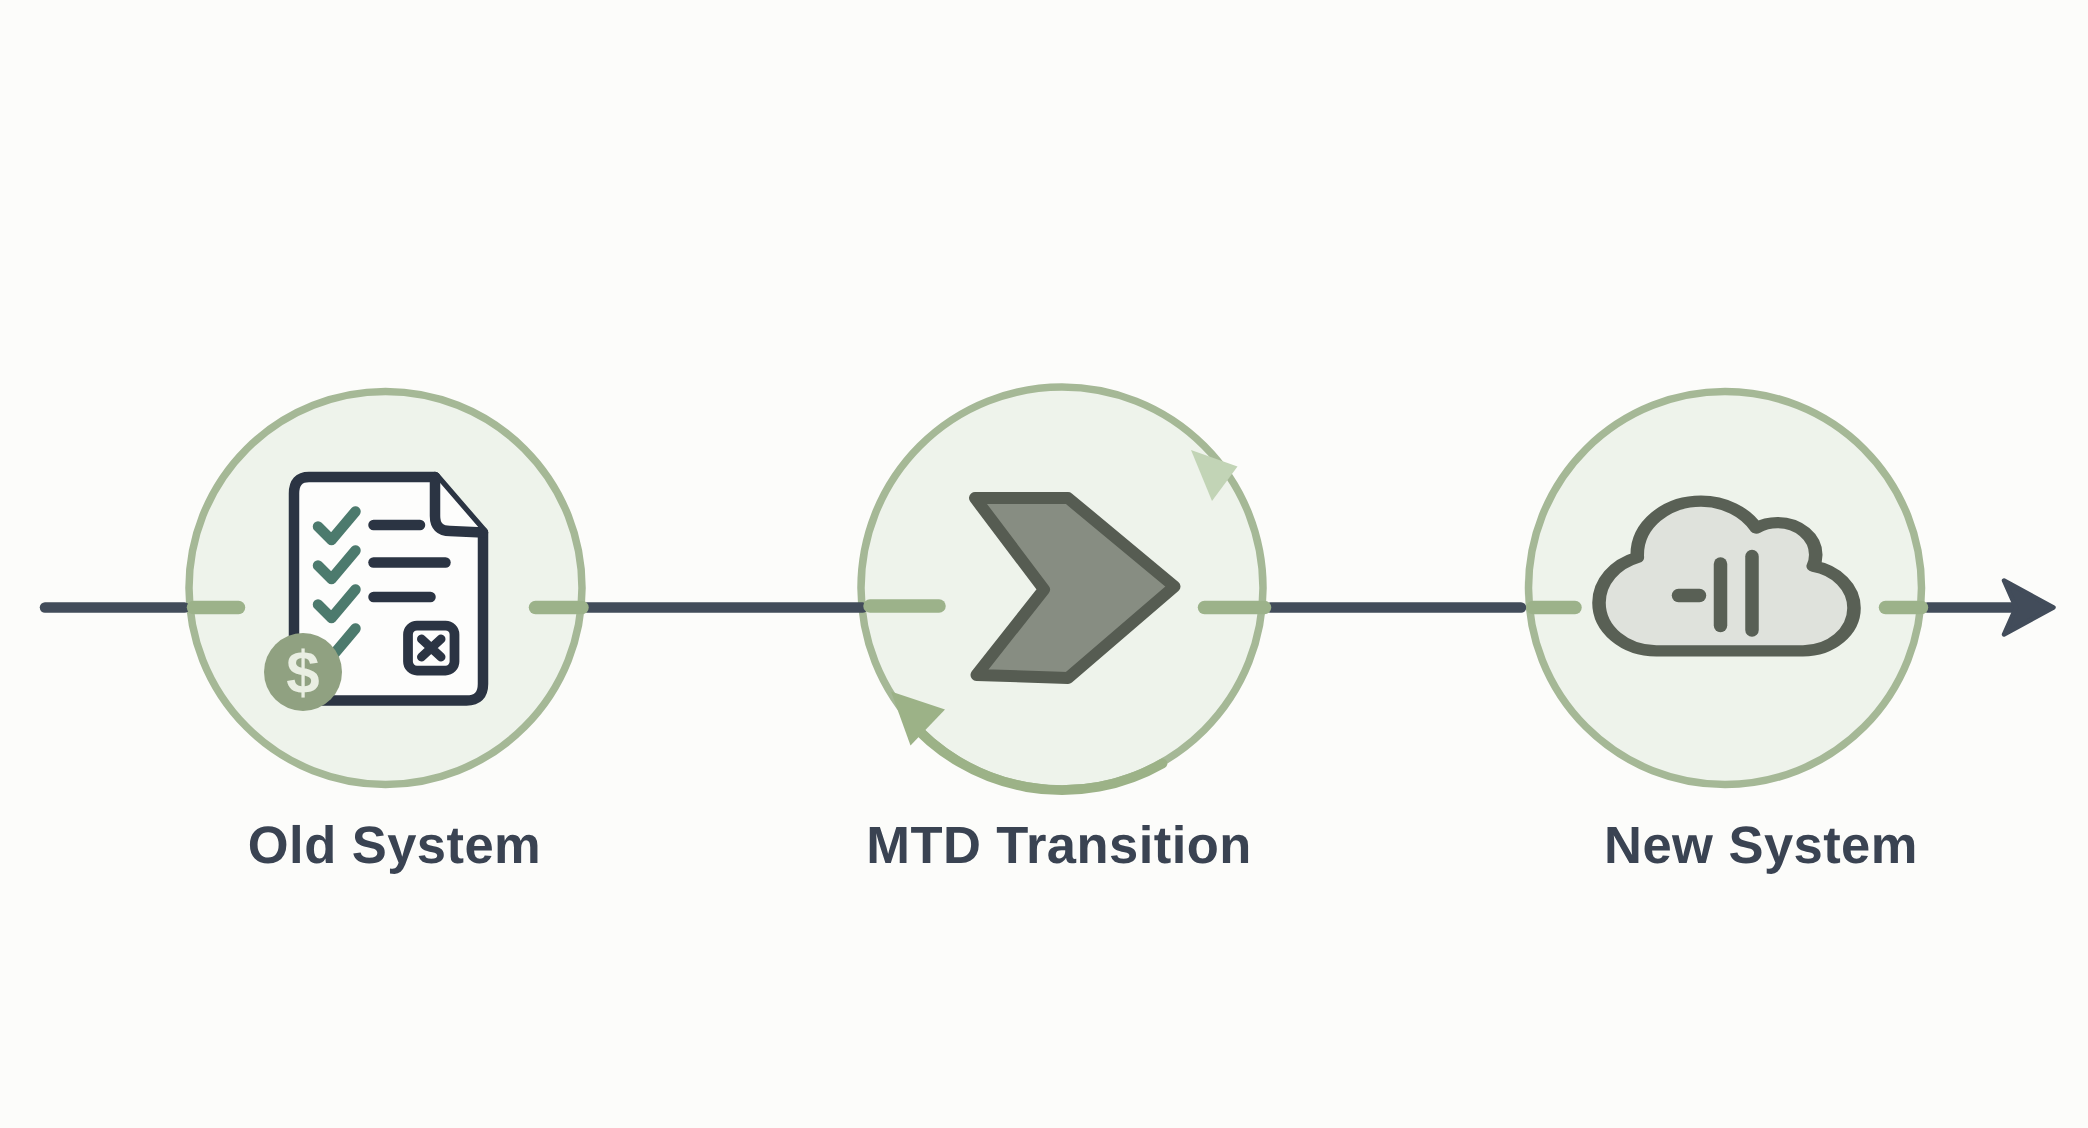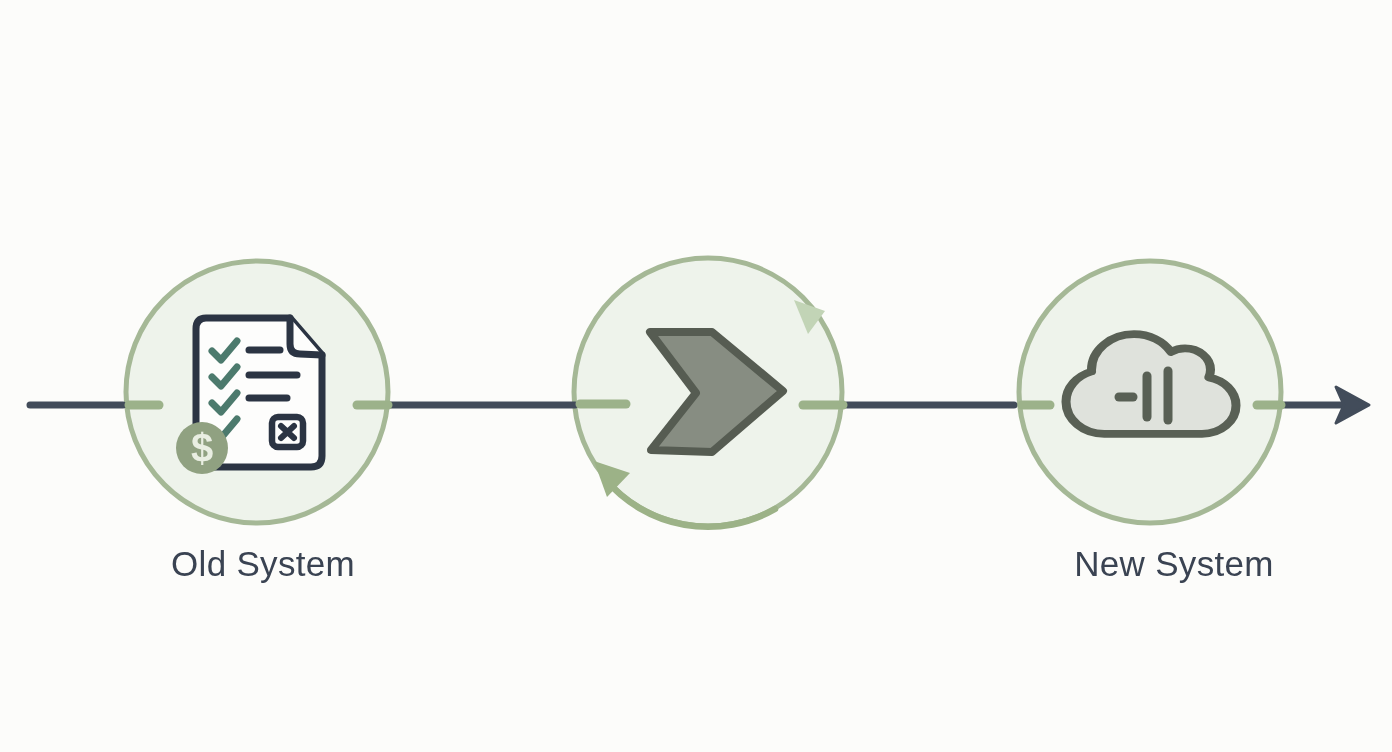--- a/index.html
+++ b/index.html
@@ -37,21 +37,21 @@
   .chevron{fill:var(--chevron-fill);stroke:var(--chevron-outline);stroke-width:8;stroke-linejoin:round}
   .cycle-light{fill:var(--cycle-arrow-light)}
   .cycle-dark{fill:var(--cycle-arrow-dark)}
   .cycle-arc{stroke:var(--cycle-arrow-dark);stroke-width:6.5;fill:none;stroke-linecap:round}
 
   .cloud{fill:var(--cloud-fill);stroke:var(--cloud-outline);stroke-width:34;stroke-linejoin:round}
   .cloud-mark{stroke:var(--cloud-outline);stroke-width:9;stroke-linecap:round;fill:none}
 
   .stage-label{
     position:absolute;top:540px;transform:translateX(-50%);
-    font-weight:400;font-size:35px;line-height:48px;
+    font-weight:700;font-size:35px;line-height:48px;
     color:var(--label-text);white-space:nowrap;letter-spacing:.3px;
   }
 </style>
 </head>
 <body>
 
 <div class="canvas">
   <svg class="diagram" width="1392" height="752" viewBox="0 0 1392 752">
 
     <circle class="circle" cx="257" cy="392" r="131"></circle>
@@ -106,14 +106,15 @@
       <svg x="1066" y="327" width="170" height="114" viewBox="0 0 640 512" preserveAspectRatio="none" overflow="visible">
         <path class="cloud" d="M0 336c0 79.5 64.5 144 144 144l368 0c70.7 0 128-57.3 128-128c0-61.9-44-113.6-102.4-125.4c4.1-10.7 6.4-22.4 6.4-34.6c0-53-43-96-96-96c-19.7 0-38.1 6-53.3 16.2C367 64.2 315.3 32 256 32C167.6 32 96 103.6 96 192c0 2.7 .1 5.4 .2 8.1C40.2 219.8 0 273.2 0 336z"></path>
       </svg>
       <path class="cloud-mark" d="M 1119 397 L 1133 397"></path>
       <path class="cloud-mark" d="M 1147 376 L 1147 417"></path>
       <path class="cloud-mark" d="M 1168 371 L 1168 420"></path>
     </g>
   </svg>
 
   <div class="stage-label" style="left:263px">Old System</div>
+  <div class="stage-label" style="left:706px">MTD Transition</div>
   <div class="stage-label" style="left:1174px">New System</div>
 </div>
 
 </body></html>

